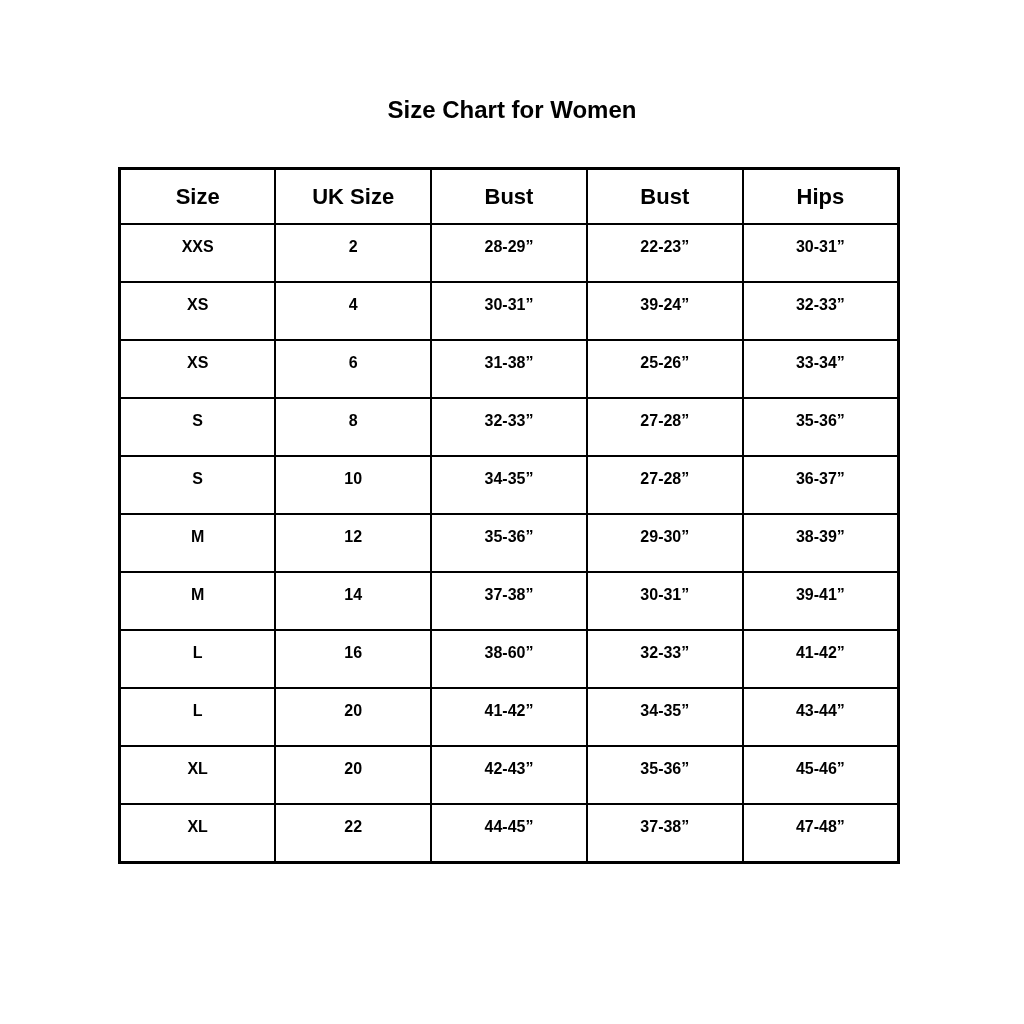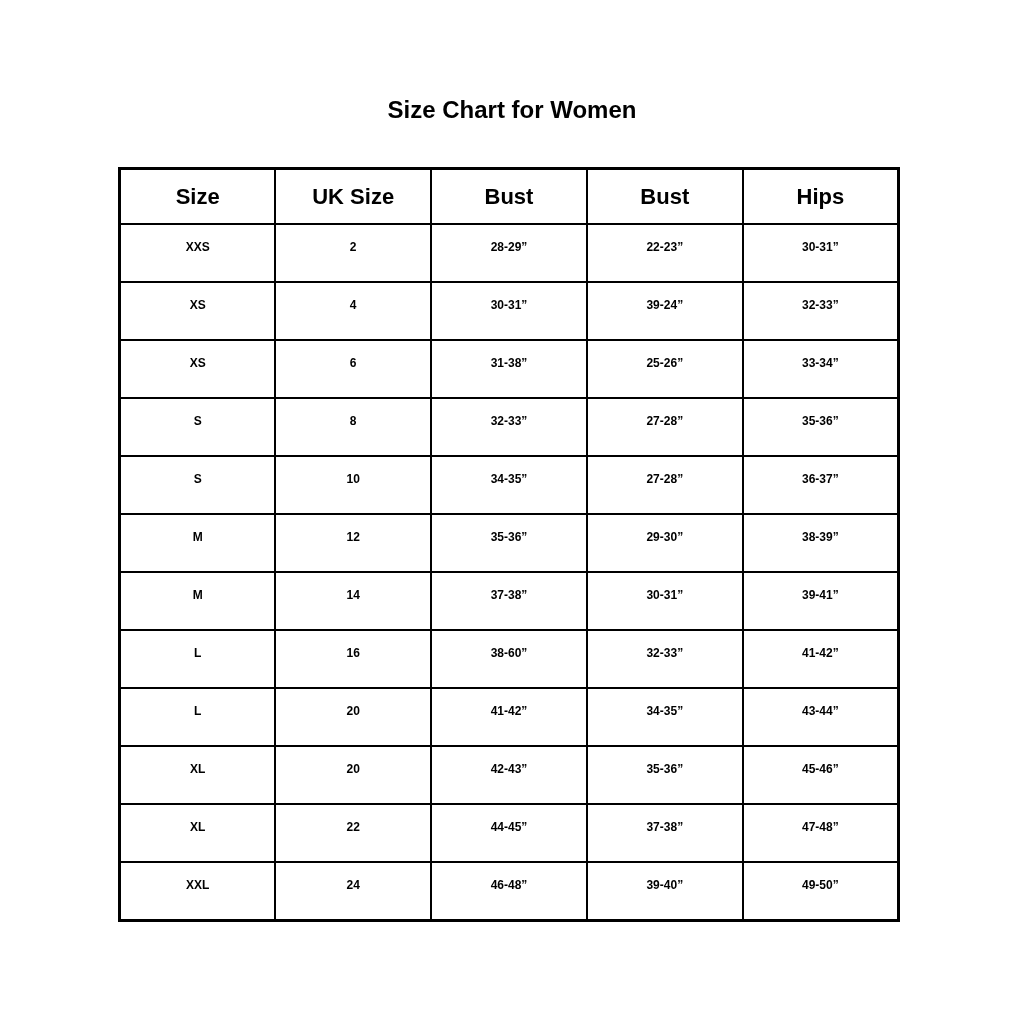--- a/index.html
+++ b/index.html
@@ -47,21 +47,21 @@
     overflow: hidden;
     white-space: nowrap;
   }
   table.size-table th {
     height: 53px;
     font-size: 22px;
     padding: 0;
   }
   table.size-table td {
     height: 44px;
-    font-size: 12px;
+    font-size: 16px;
     padding: 0 0 12px 0;
     margin-top: 30px;
   }
 </style>
 </head>
 <body>
 
 <div class="page">
   <h1 class="title">Size Chart for Women</h1>
   <table class="size-table">
@@ -145,22 +145,15 @@
           <td>35-36”</td>
           <td>45-46”</td>
         </tr>
         <tr>
           <td>XL</td>
           <td>22</td>
           <td>44-45”</td>
           <td>37-38”</td>
           <td>47-48”</td>
         </tr>
-        <tr>
-          <td>XXL</td>
-          <td>24</td>
-          <td>46-48”</td>
-          <td>39-40”</td>
-          <td>49-50”</td>
-        </tr>
       </tbody>
   </table>
 </div>
 
 </body></html>

